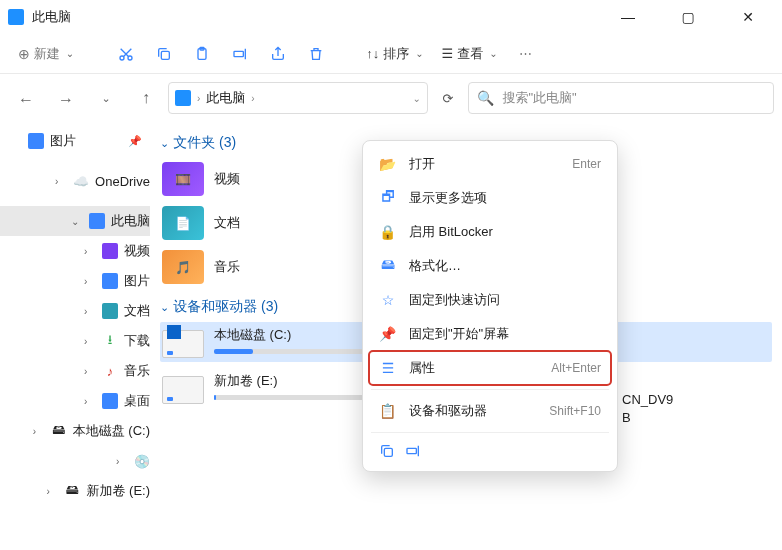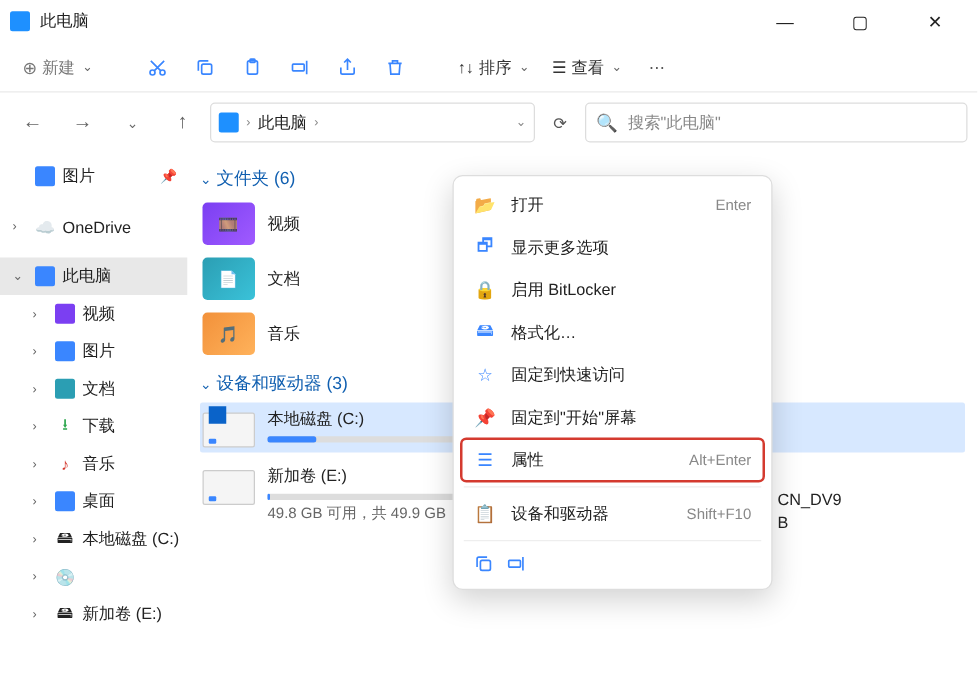--- a/index.html
+++ b/index.html
@@ -25,21 +25,21 @@
 .addr .pc-icon { width:16px;height:16px;background:#1e90ff;border-radius:2px;}
 .addr .crumb { font-size:13px;}
 .addr .crumb-sep{font-size:10px;color:#888;}
 .addr .drop{margin-left:auto;font-size:10px;color:#888;}
 .refresh{width:32px;text-align:center;color:#555;}
 .search { flex:1; height:32px; border:1px solid #ddd; border-radius:4px; display:flex; align-items:center; padding:0 8px; gap:8px; color:#888;}
 .search .sicon{font-size:14px;}
 
 .body { display:flex; height: calc(550px - 34px - 40px - 48px); }
 .sidebar { width: 150px; padding: 4px 0; overflow:hidden;}
-.side-item { display:flex; align-items:center; height:30px; padding-left:10px; gap:6px; font-size:13px;}
+.side-item { display:flex; align-items:center; height:30px; padding-left:10px; gap:6px; font-size:13px;justify-content:flex-end;}
 .side-item.sub{padding-left:26px;}
 .side-item .exp{width:12px;font-size:10px;color:#666;display:inline-block;}
 .side-item .ic{width:16px;height:16px;display:inline-flex;align-items:center;justify-content:center;}
 .side-item.sel{background:#e8e8e8;}
 .side-spacer{height:10px;}
 .pin{margin-left:auto;margin-right:8px;color:#999;font-size:11px;}
 
 .main { flex:1; padding: 8px 10px; overflow:hidden; position:relative;}
 .group-head{display:flex;align-items:center;gap:4px;color:#105fb0;font-size:14px;margin:4px 0 6px;}
 .group-head .gchev{font-size:11px;}
@@ -227,21 +227,21 @@
     <div class="side-item sub">
       <span class="exp">›</span>
       <span class="ic">🖴</span>
       <span>新加卷 (E:)</span>
     </div>
   </div>
 
   <div class="main">
     <div class="group-head">
       <span class="gchev">⌄</span>
-      <span>文件夹 (6)</span>
+      <span>文件夹 (3)</span>
     </div>
     <div class="folder-item">
       <span class="fic ic-purple">🎞️</span>
       <span>视频</span>
     </div>
     <div class="folder-item">
       <span class="fic ic-teal">📄</span>
       <span>文档</span>
     </div>
     <div class="folder-item">
@@ -262,21 +262,20 @@
           </div>
       </div>
     </div>
     <div class="drive-item">
       <span class="dic"></span>
       <div class="drive-text">
         <span>新加卷 (E:)</span>
         <div class="bar">
             <div class="fill" style="width:1%"></div>
           </div>
-        <span class="drive-sub">49.8 GB 可用，共 49.9 GB</span>
       </div>
     </div>
   </div>
 </div>
 
 <span class="partial-label">CN_DV9</span>
 <span class="partial-sub">B</span>
 
 <div class="context-menu">
   <div class="cm-item">

